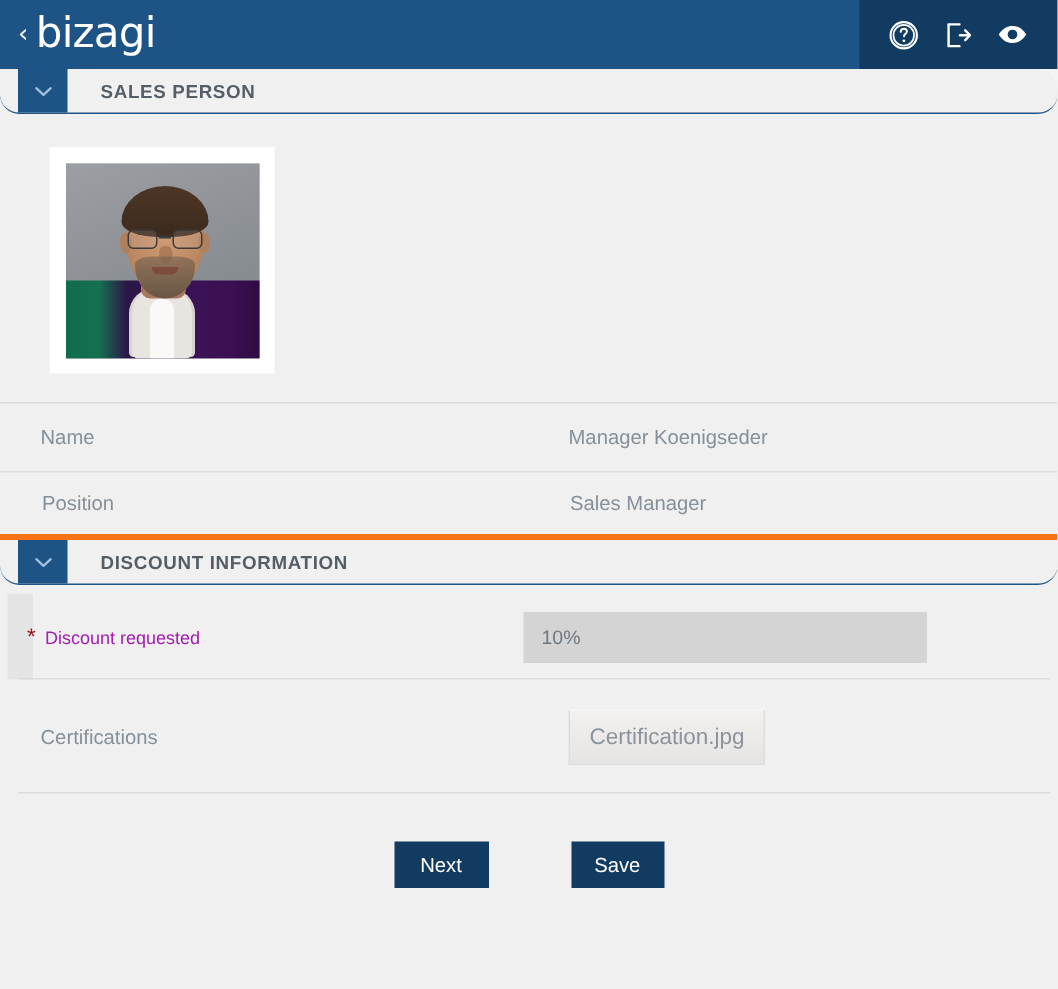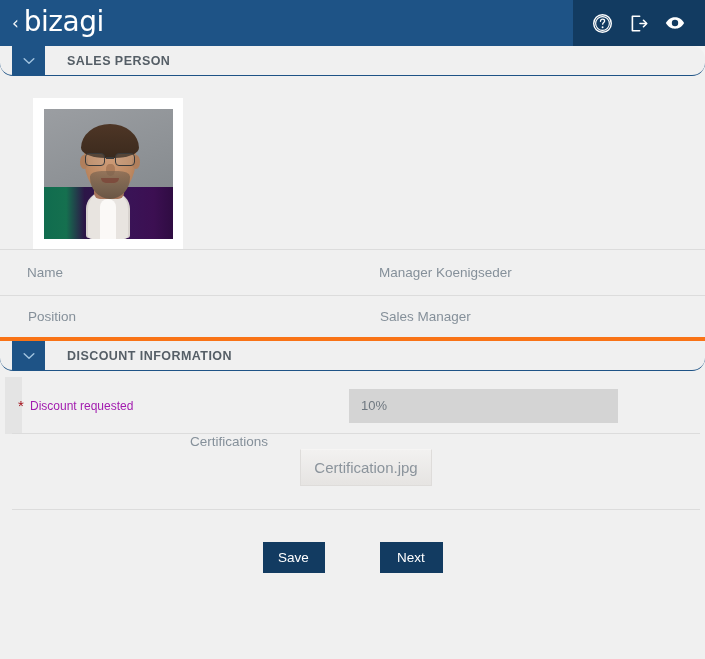--- a/index.html
+++ b/index.html
@@ -259,21 +259,21 @@
     width: 352px;
     color: #85909a;
     font-size: 13.5px;
   }
   .datarow .value {
     color: #85909a;
     font-size: 13.5px;
   }
   .datarow.first { border-top: 1px solid #dcdcdc; }
 
-  .rows-block { }
+  .rows-block { margin-top: 19px; }
   .rows-block .datarow:last-child { border-bottom: 4px solid #f97316; padding-left: 28px; }
 
   
   .field-row {
     position: relative;
     height: 57px;
     display: flex;
     align-items: center;
     margin-top: 6px;
   }
@@ -314,21 +314,20 @@
     border-bottom: 1px solid #dcdcdc;
   }
 
   
   .cert-row {
     height: 76px;
     display: flex;
     align-items: center;
     padding-left: 27px;
     position: relative;
-    flex-direction: column;
   }
   .cert-row .label {
     width: 352px;
     color: #85909a;
     font-size: 13.5px;
   }
   .file-chip {
     background: linear-gradient(180deg, #f2f1f0 0%, #e6e4e2 100%);
     border: 1px solid #dedcda;
     border-top-color: #f6f5f4;
@@ -468,17 +467,17 @@
     <div class="field-underline"></div>
   </div>
 
   <div class="cert-row">
     <div class="label">Certifications</div>
     <span class="file-chip">Certification.jpg</span>
     <div class="cert-underline"></div>
   </div>
 
   <div class="btn-bar">
+    <button class="btn wide">Next</button>
     <button class="btn">Save</button>
-    <button class="btn wide">Next</button>
   </div>
 
 </div>
 
 </body></html>

